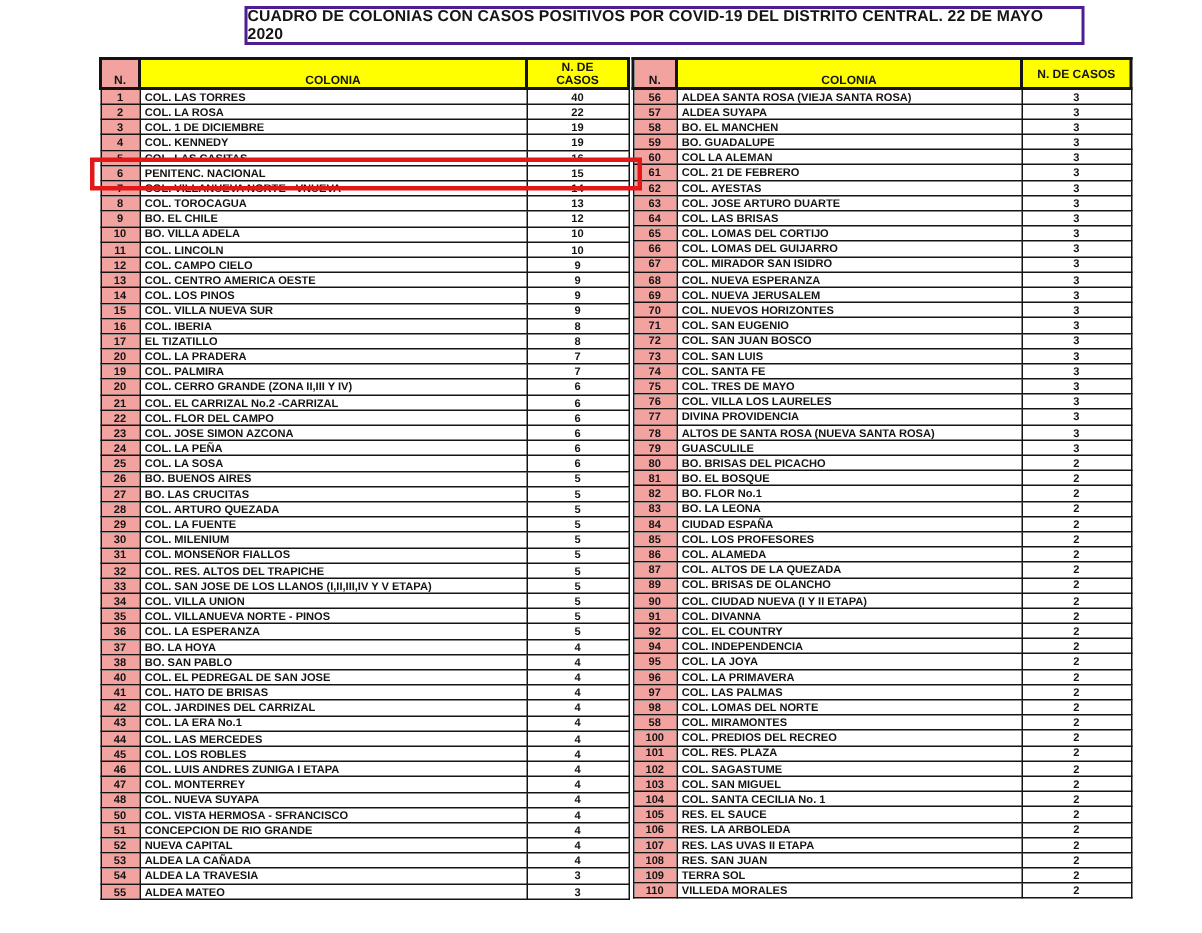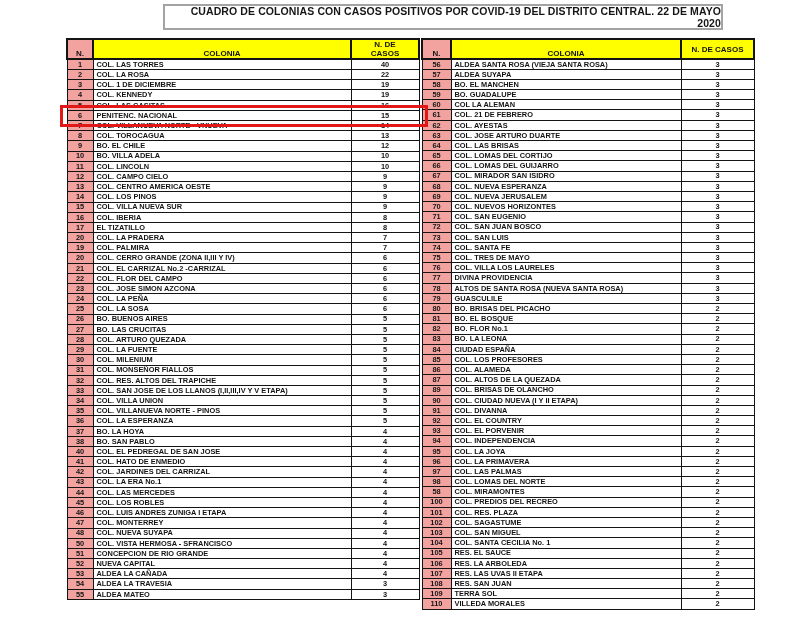--- a/index.html
+++ b/index.html
@@ -7,26 +7,25 @@
     position:relative;
     width:801px; height:622px;
     background:#ffffff;
     font-family:"Liberation Sans", sans-serif;
     overflow:hidden;
   }
   .title-box {
     position:absolute;
     left:163px; top:4px;
     width:556px; height:22px;
-    border:2px solid #a3a3a3;
+    border:2px solid #4c1d95;
     display:flex; align-items:center; justify-content:center;
     font-size:10.5px; font-weight:bold; color:#151515;
     letter-spacing:0.1px;
     background:#ffffff;
-    text-align:right;
   }
   table.covid {
     position:absolute;
     border-collapse:collapse;
     table-layout:fixed;
     background:#ffffff;
   }
   #left-table  { left:66px;  top:38px; width:352px; }
   #right-table { left:421px; top:38px; width:332px; }
   table.covid th, table.covid td {
@@ -284,21 +283,21 @@
           <td class="colonia-cell">BO. SAN PABLO</td>
           <td class="casos-cell">4</td>
         </tr>
         <tr>
           <td class="n-cell">40</td>
           <td class="colonia-cell">COL. EL PEDREGAL DE SAN JOSE</td>
           <td class="casos-cell">4</td>
         </tr>
         <tr>
           <td class="n-cell">41</td>
-          <td class="colonia-cell">COL. HATO DE ENMEDIO</td>
+          <td class="colonia-cell">COL. HATO DE BRISAS</td>
           <td class="casos-cell">4</td>
         </tr>
         <tr>
           <td class="n-cell">42</td>
           <td class="colonia-cell">COL. JARDINES DEL CARRIZAL</td>
           <td class="casos-cell">4</td>
         </tr>
         <tr>
           <td class="n-cell">43</td>
           <td class="colonia-cell">COL. LA ERA No.1</td>
@@ -550,25 +549,20 @@
           <td class="n-cell">91</td>
           <td class="colonia-cell">COL. DIVANNA</td>
           <td class="casos-cell">2</td>
         </tr>
         <tr>
           <td class="n-cell">92</td>
           <td class="colonia-cell">COL. EL COUNTRY</td>
           <td class="casos-cell">2</td>
         </tr>
         <tr>
-          <td class="n-cell">93</td>
-          <td class="colonia-cell">COL. EL PORVENIR</td>
-          <td class="casos-cell">2</td>
-        </tr>
-        <tr>
           <td class="n-cell">94</td>
           <td class="colonia-cell">COL. INDEPENDENCIA</td>
           <td class="casos-cell">2</td>
         </tr>
         <tr>
           <td class="n-cell">95</td>
           <td class="colonia-cell">COL. LA JOYA</td>
           <td class="casos-cell">2</td>
         </tr>
         <tr>

